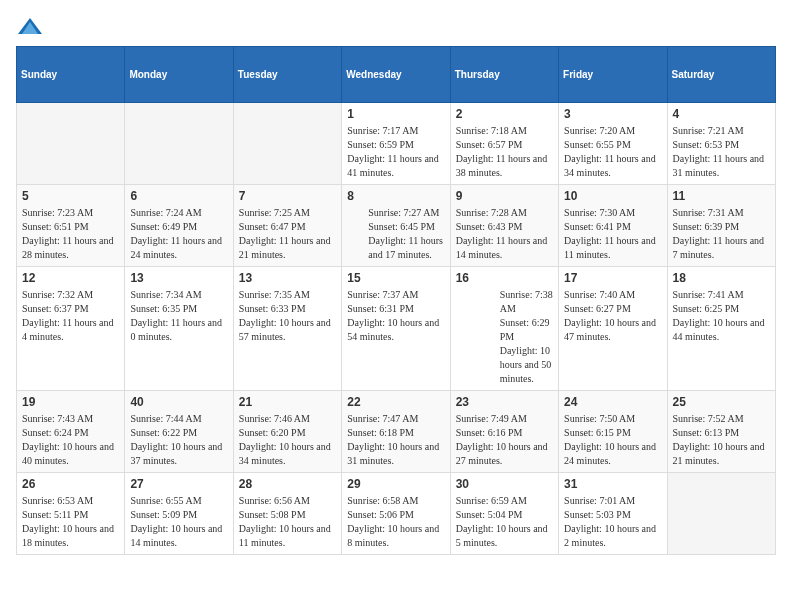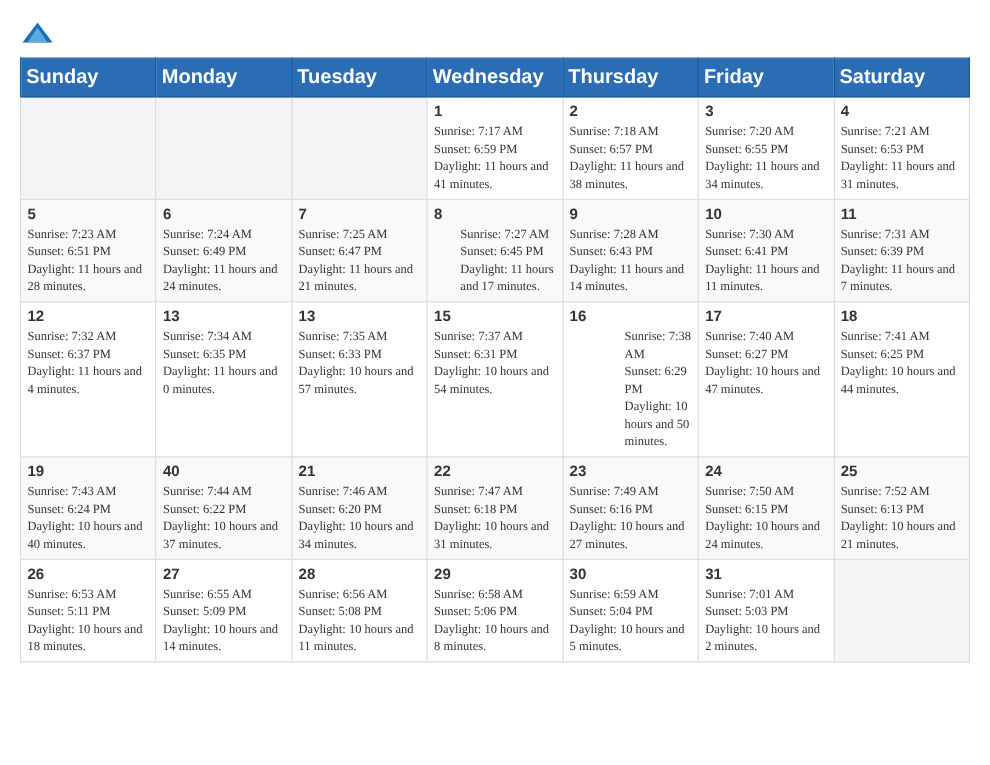--- a/index.html
+++ b/index.html
@@ -38,22 +38,22 @@
       color: #555;
     }
     .calendar {
       width: 100%;
       border-collapse: collapse;
       border: 1px solid #ccc;
     }
     .calendar th {
       background-color: #2a6db5;
       color: #fff;
-      padding: 6px 4px;
-      font-size: 16px;
+      padding: 22px 4px;
+      font-size: 10px;
       font-weight: bold;
       text-align: left;
       border: 1px solid #1a5a9a;
     }
     .calendar td {
       vertical-align: top;
       padding: 4px 5px;
       border: 1px solid #ddd;
       width: calc(100% / 7);
       min-height: 80px;

